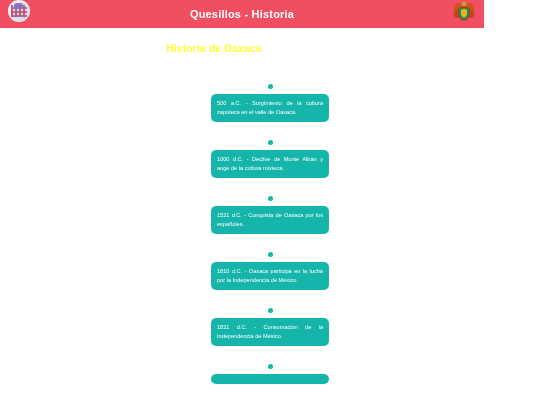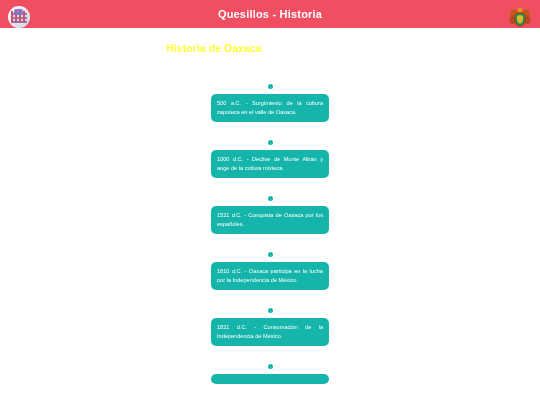--- a/index.html
+++ b/index.html
@@ -12,25 +12,25 @@
     background: #ffffff;
     font-family: "Liberation Sans", sans-serif;
     overflow: hidden;
     position: relative;
   }
 
   
   .appbar {
     position: absolute;
     top: 0; left: 0;
-    width: 540px;
+    width: 484px;
     height: 28px;
     background: #f04e61;
     display: flex;
-    align-items: flex-end;
+    align-items: flex-start;
     justify-content: space-between;
     box-sizing: border-box;
     padding: 0 8px;
   }
   .appbar-title {
     position: absolute;
     left: 0; right: 0;
     text-align: center;
     color: #ffffff;
     font-size: 11px;

